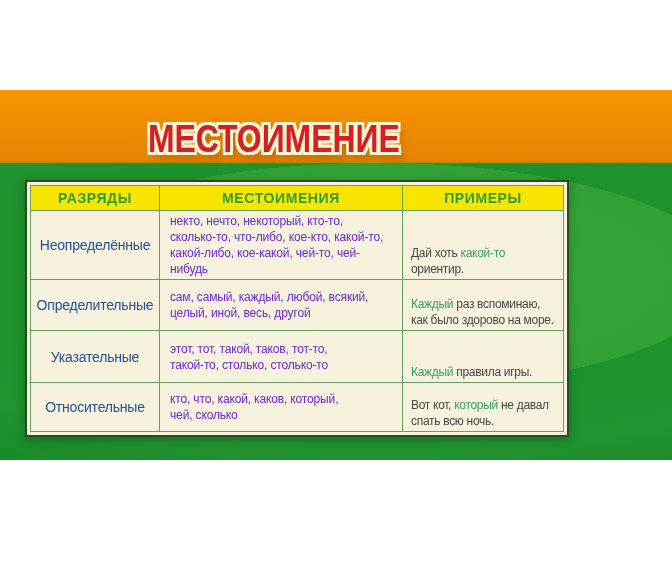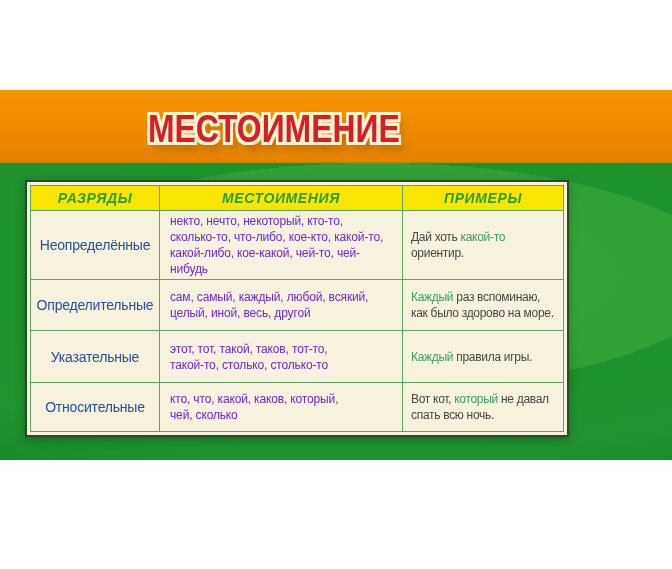--- a/index.html
+++ b/index.html
@@ -20,21 +20,21 @@
     display: flex; align-items: center;
   }
   .band-green {
     position: absolute; left: 0; top: 163px; width: 672px; height: 297px;
     background: radial-gradient(130% 95% at 56% 38%, #3bab3e 0%, #31a035 40%, #1e922d 0, #219330 62%, #14872a 85%, #0e7d24 100%);
   }
   .band-bottom-white { position: absolute; left: 0; top: 460px; width: 672px; height: 109px; background: #ffffff; }
 
   
   .title-wrap { position: absolute; left: 0; top: 0; width: 548px; height: 100%;
-    display: flex; align-items: center; justify-content: center; }
+    display: flex; align-items: flex-end; justify-content: center; }
   .poster-title {
     margin: 0; padding-top: 8px;
     font-size: 38px; font-weight: bold; letter-spacing: 0px;
     transform: scaleX(0.84); transform-origin: center;
     color: #d41f24; white-space: nowrap;
     text-shadow:
       -3px -3px 0 #fdf4d2,  3px -3px 0 #fdf4d2,
       -3px  3px 0 #fdf4d2,  3px  3px 0 #fdf4d2,
       -3px  0   0 #fdf4d2,  3px  0   0 #fdf4d2,
        0   -3px 0 #fdf4d2,  0    3px 0 #fdf4d2,
@@ -65,36 +65,37 @@
     display: flex; align-items: center;
     background: #f6f2dd;
     overflow: hidden;
   }
   .cell.c3 { border-right: none; }
   .cell.r4 { border-bottom: none; }
 
   .cell.head {
     background: #f8e602;
     justify-content: center;
-    color: #2f9e2f; font-weight: bold; font-size: 14px; letter-spacing: 0.6px; font-style: italic;
+    color: #2f9e2f; font-weight: bold; font-size: 14px; letter-spacing: 0.6px;
   }
   .cell.cat {
     justify-content: center; text-align: center;
     color: #24509f; font-weight: normal; font-size: 14px; letter-spacing: -0.2px;
     padding: 0 2px;
   }
   .cell.pron {
     padding: 2px 6px 2px 10px;
     color: #6d28d9; font-size: 12px; line-height: 16px; letter-spacing: -0.15px;
     white-space: pre-line;
   }
   .cell.ex {
     padding: 2px 4px 2px 8px;
     color: #474747; font-size: 12px; line-height: 16px; letter-spacing: -0.3px;
     white-space: pre-line;
+    align-items: flex-end;
   }
   .ex .hl { color: #3aa065; }
 </style>
 </head>
 <body>
 
 <div class="stage">
 
   <div class="band-top-white"></div>
 

